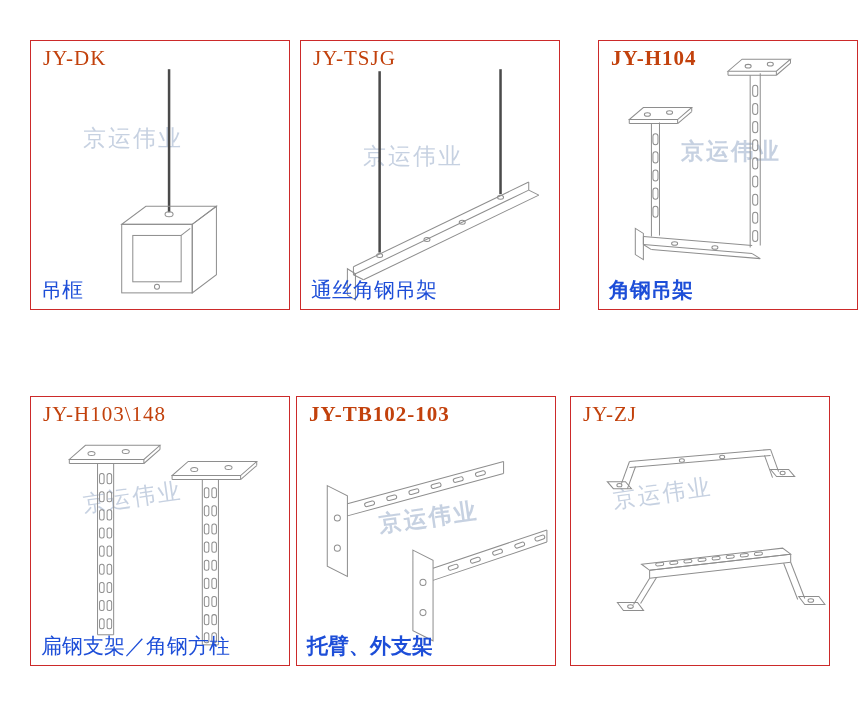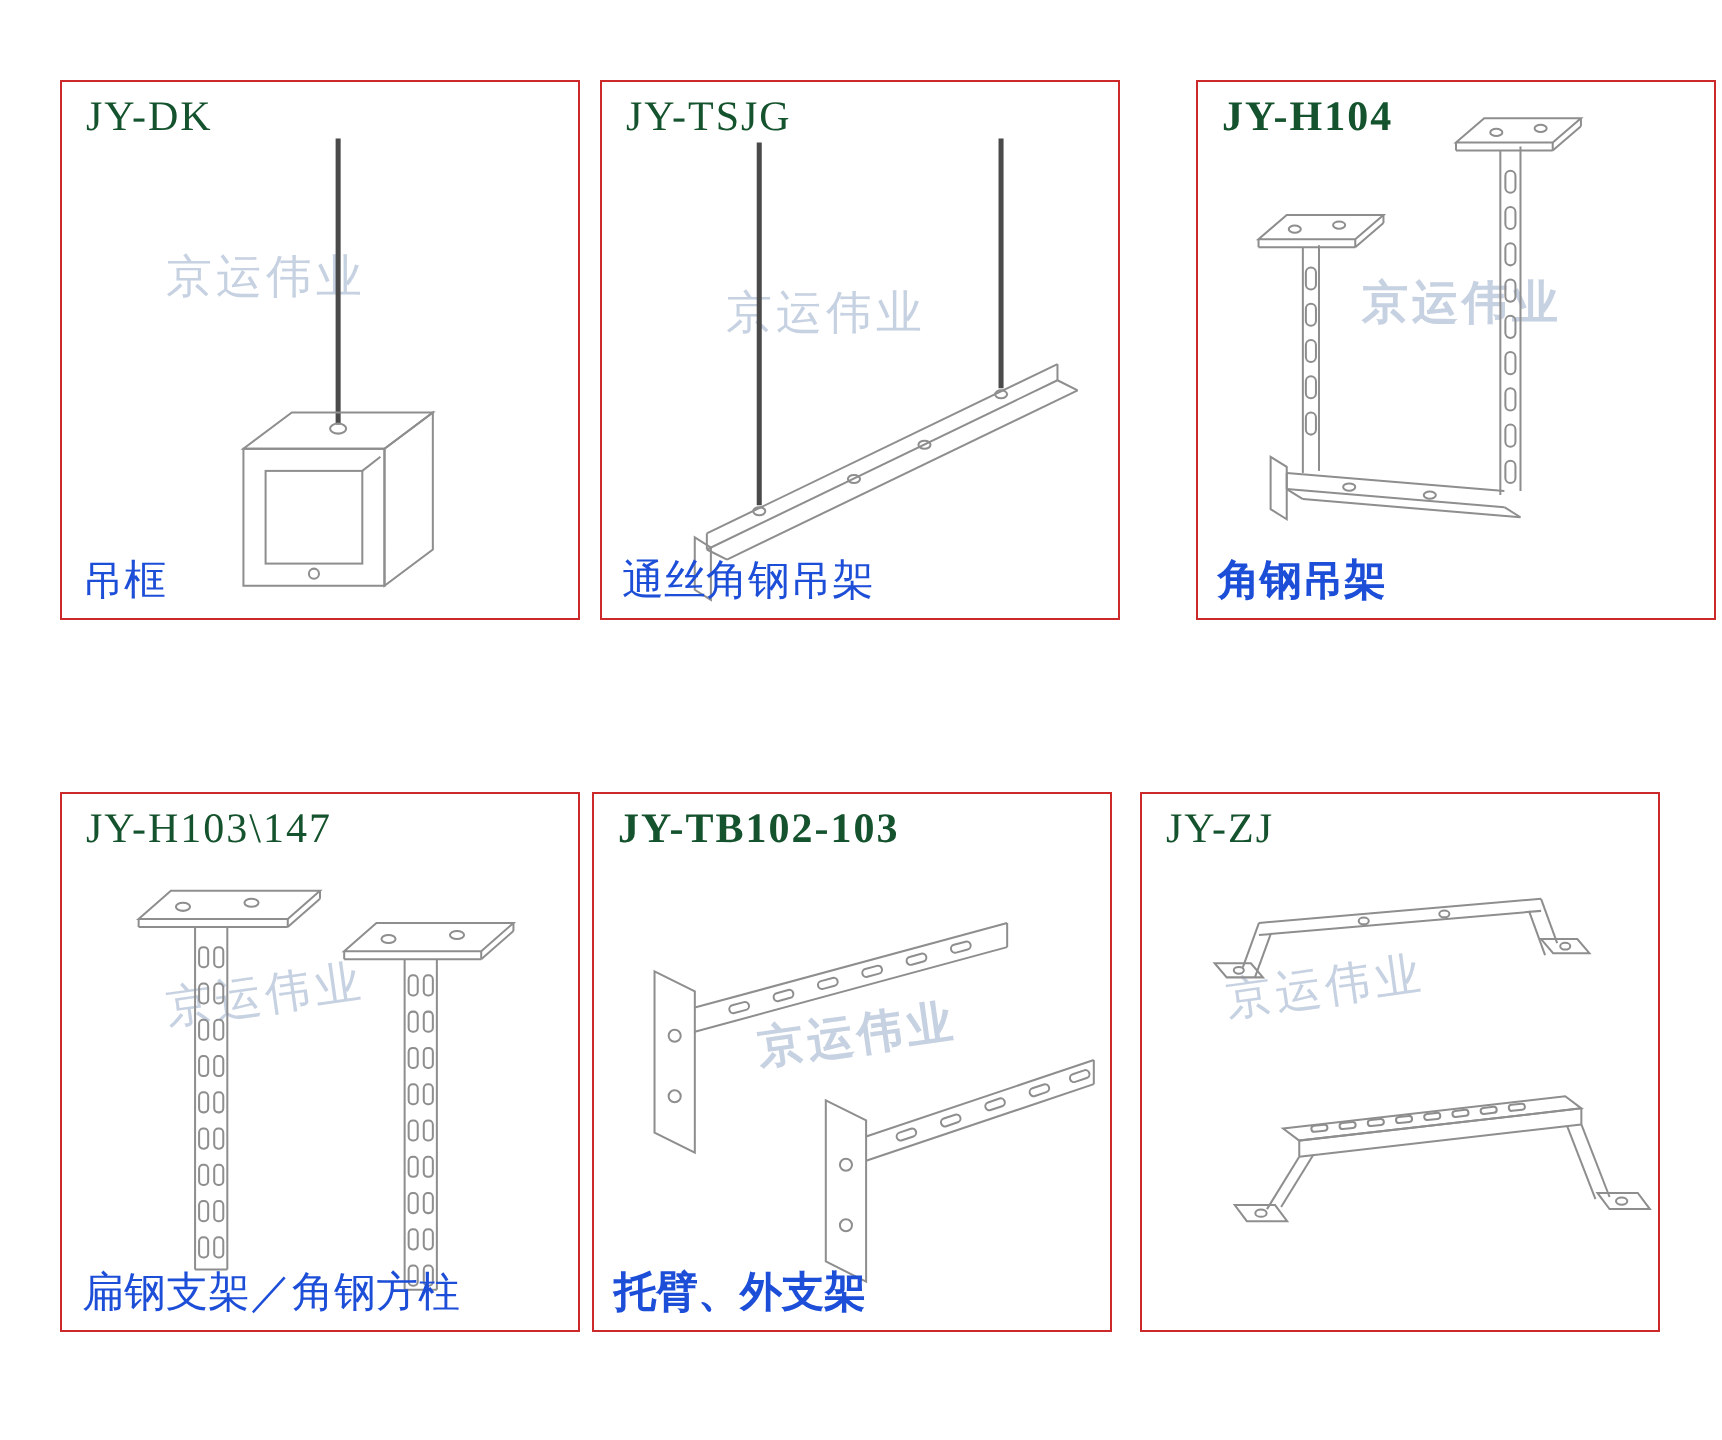--- a/index.html
+++ b/index.html
@@ -1,20 +1,20 @@
 <!DOCTYPE html>
 <html><head>
 <meta charset="utf-8">
 <style>
   html,body{margin:0;padding:0;background:#ffffff;}
   #page{position:relative;width:861px;height:720px;background:#ffffff;overflow:hidden;
         font-family:"Liberation Sans", sans-serif;}
   .cell{position:absolute;width:260px;height:270px;border:1px solid #cc2a2a;
         background:#ffffff;box-sizing:border-box;}
-  .code{position:absolute;left:12px;top:5px;color:#14532d;font-size:21px;
+  .code{position:absolute;left:12px;top:5px;color:#c2410c;font-size:21px;
         font-family:"Liberation Serif","DejaVu Serif",serif;letter-spacing:1px;
         white-space:nowrap;z-index:3;}
   .caption{position:absolute;left:10px;bottom:5px;color:#1d4ed8;font-size:21px;
         font-family:"DejaVu Sans",sans-serif;white-space:nowrap;z-index:3;}
   .watermark{position:absolute;color:#b9c6da;opacity:.8;font-size:23px;letter-spacing:2px;
         font-family:"DejaVu Sans",sans-serif;white-space:nowrap;z-index:1;
         transform-origin:left center;}
   .wm-tilt{transform:rotate(-8deg);}
   svg.drawing{position:absolute;left:0;top:0;width:258px;height:268px;z-index:2;}
   #c1{left:30px;top:40px;} #c2{left:300px;top:40px;} #c3{left:598px;top:40px;font-weight:bold;}
@@ -122,21 +122,21 @@
         <line x1="44" y1="194" x2="44" y2="202"></line>
         <polygon points="36,186 36,212 44,217 44,191"></polygon>
         <ellipse cx="75" cy="201" rx="3" ry="1.8"></ellipse>
           <ellipse cx="115" cy="205" rx="3" ry="1.8"></ellipse>
       </g>
     </svg>
     <span class="caption">角钢吊架</span>
   </div>
 
   <div class="cell" id="c4">
-    <span class="code">JY-H103\147</span>
+    <span class="code">JY-H103\148</span>
     <span class="watermark wm-tilt" style="left:52px;top:92px;">京运伟业</span>
     <svg class="drawing" viewBox="0 0 256 266">
       <defs>
           <rect id="sv4" width="4.5" height="10" rx="2" fill="none" stroke="#8e8e8e"></rect>
         </defs>
       <g stroke="#8e8e8e" fill="none" stroke-width="1">
 
         <polygon points="38,62 112,62 128,48 54,48"></polygon>
         <line x1="38" y1="62" x2="38" y2="66"></line>
           <line x1="112" y1="62" x2="112" y2="66"></line>

